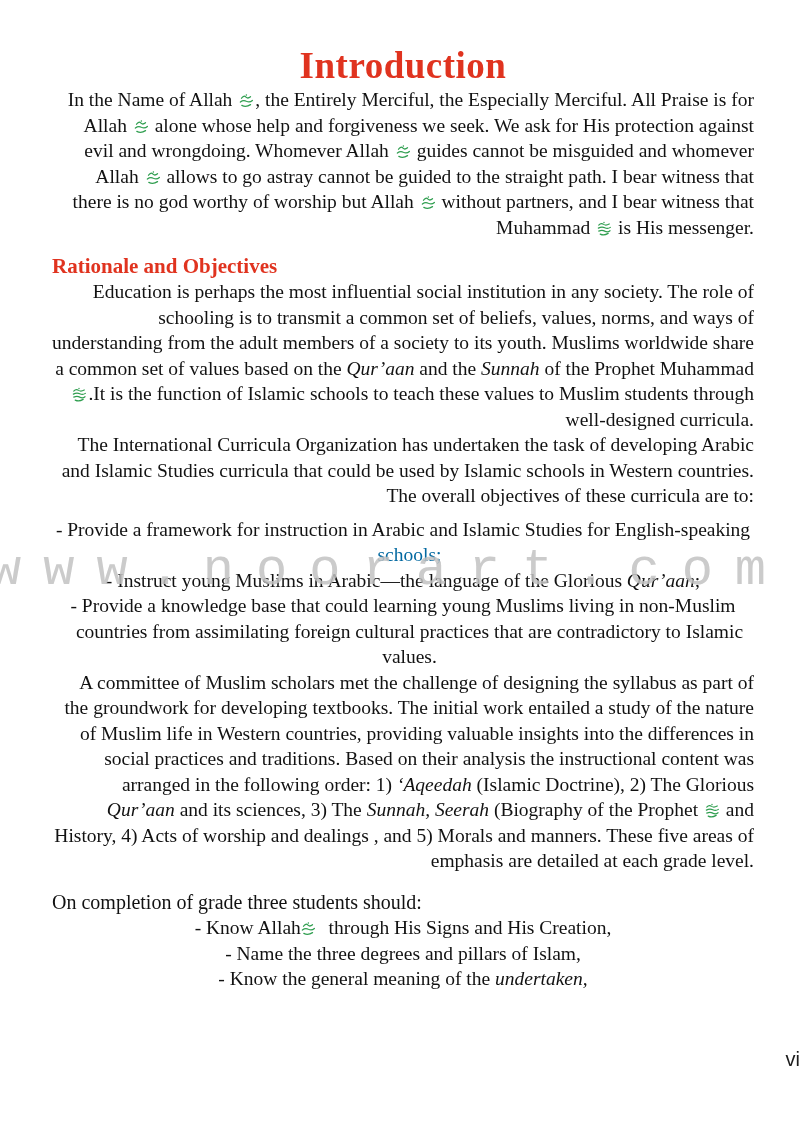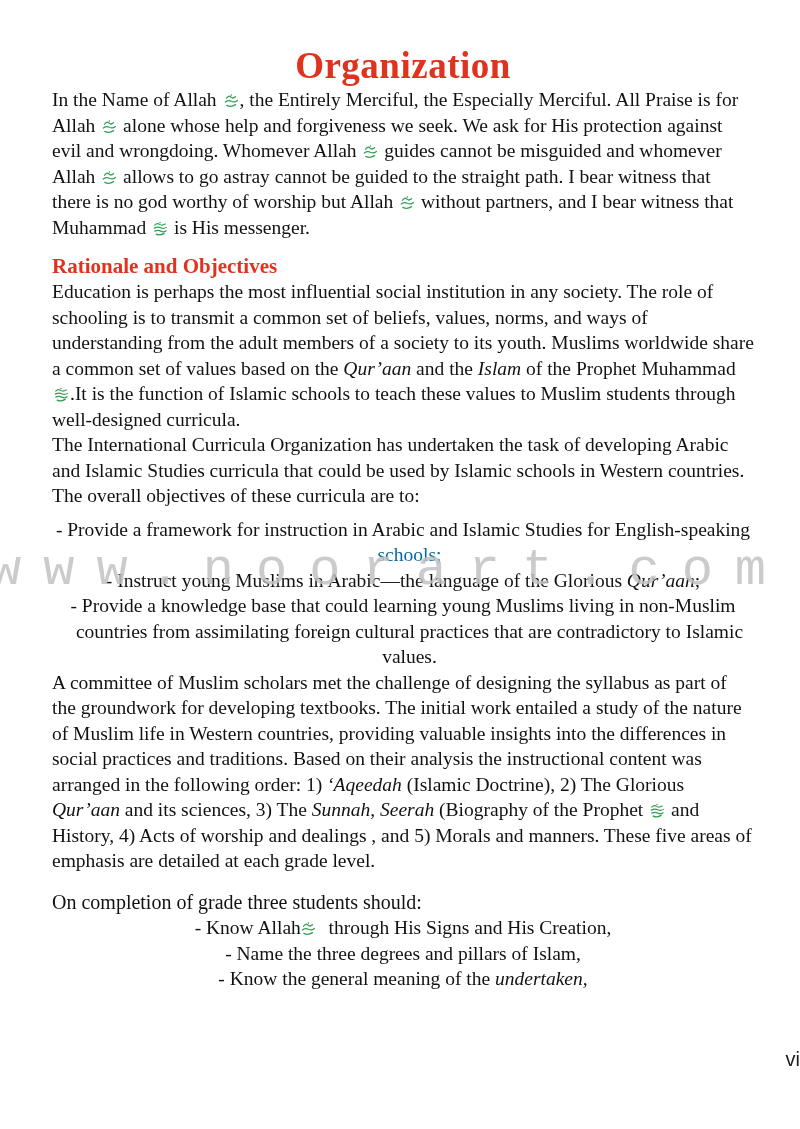--- a/index.html
+++ b/index.html
@@ -11,21 +11,21 @@
     font-family:"Liberation Serif",serif;
     color:var(--text-black,#121212);
   }
   .page{padding:44px 46px 0 52px;position:relative;z-index:2;}
   .title{
     margin:0;text-align:center;
     font-family:"Liberation Serif",serif;
     font-size:37px;font-weight:bold;letter-spacing:0.5px;
     color:var(--heading-red,#e0331f);
   }
-  p.body{font-size:19.5px;line-height:25.5px;margin:0;text-align:left;}
+  p.body{font-size:19.5px;line-height:25.5px;margin:0;text-align:right;}
   .red-heading{
     margin:0;font-size:21px;font-weight:bold;
     color:var(--heading-red,#e0331f);
     font-family:"Liberation Serif",serif;
   }
   .bold-lead{margin:0;font-size:20px;line-height:25.5px;font-weight:normal;}
   .list{margin:0;text-align:center;}
   .item{font-size:19.5px;line-height:25.5px;padding-left:13px;text-indent:-13px;}
   .muted{color:#0369a1;}
   .honorific{
@@ -50,21 +50,21 @@
   .mt10{margin-top:10px;} .mt6{margin-top:6px;}
   i{font-style:italic;}
 </style>
 </head>
 <body>
 
 <div class="watermark">www.noorart.com</div>
 
 <div class="page">
 
-  <h1 class="title">Organization</h1>
+  <h1 class="title">Introduction</h1>
 
   <p class="body mt16">In the Name of Allah <span class="honorific">
   <svg viewBox="0 0 20 20" width="16" height="15" aria-hidden="true">
     <g stroke="var(--honorific-green,#2f9e4f)" stroke-width="1.7" fill="none" stroke-linecap="round">
       <path d="M4 7 q3 -4.5 6 -1.5 q2.5 2.5 6 -0.5"></path>
       <path d="M2.5 12 q4 -3 8 -1 q4.5 2 8 -1"></path>
       <path d="M4.5 16.5 q5.5 3 11.5 -1"></path>
     </g>
     <circle cx="10.5" cy="2.6" r="1" fill="var(--honorific-green,#2f9e4f)"></circle>
   </svg>
@@ -111,21 +111,21 @@
       <path d="M2.5 9.5 q4.5 -2.5 8.5 -0.5 q4 2 7.5 -0.5"></path>
       <path d="M3 13.5 q4.5 -2 8 0 q4 2 7 -0.5"></path>
       <path d="M5 17.5 q5 2.5 10.5 -1"></path>
     </g>
     <circle cx="10" cy="2" r="0.9" fill="var(--honorific-green,#2f9e4f)"></circle>
   </svg>
 </span> is His messenger.</p>
 
   <h2 class="red-heading mt14">Rationale and Objectives</h2>
 
-  <p class="body mt16">Education is perhaps the most influential social institution in any society. The role of schooling is to transmit a common set of beliefs, values, norms, and ways of understanding from the adult members of a society to its youth. Muslims worldwide share a common set of values based on the <i>Qur’aan</i> and the <i>Islam</i> of the Prophet Muhammad <span class="honorific">
+  <p class="body mt16">Education is perhaps the most influential social institution in any society. The role of schooling is to transmit a common set of beliefs, values, norms, and ways of understanding from the adult members of a society to its youth. Muslims worldwide share a common set of values based on the <i>Qur’aan</i> and the <i>Sunnah</i> of the Prophet Muhammad <span class="honorific">
   <svg viewBox="0 0 20 20" width="16" height="15" aria-hidden="true">
     <g stroke="var(--honorific-green,#2f9e4f)" stroke-width="1.6" fill="none" stroke-linecap="round">
       <path d="M3 5.5 q3 -3.5 6.5 -1 q3 2 7.5 -0.5"></path>
       <path d="M2.5 9.5 q4.5 -2.5 8.5 -0.5 q4 2 7.5 -0.5"></path>
       <path d="M3 13.5 q4.5 -2 8 0 q4 2 7 -0.5"></path>
       <path d="M5 17.5 q5 2.5 10.5 -1"></path>
     </g>
     <circle cx="10" cy="2" r="0.9" fill="var(--honorific-green,#2f9e4f)"></circle>
   </svg>
 </span>.It is the function of Islamic schools to teach these values to Muslim students through well-designed curricula.</p>

